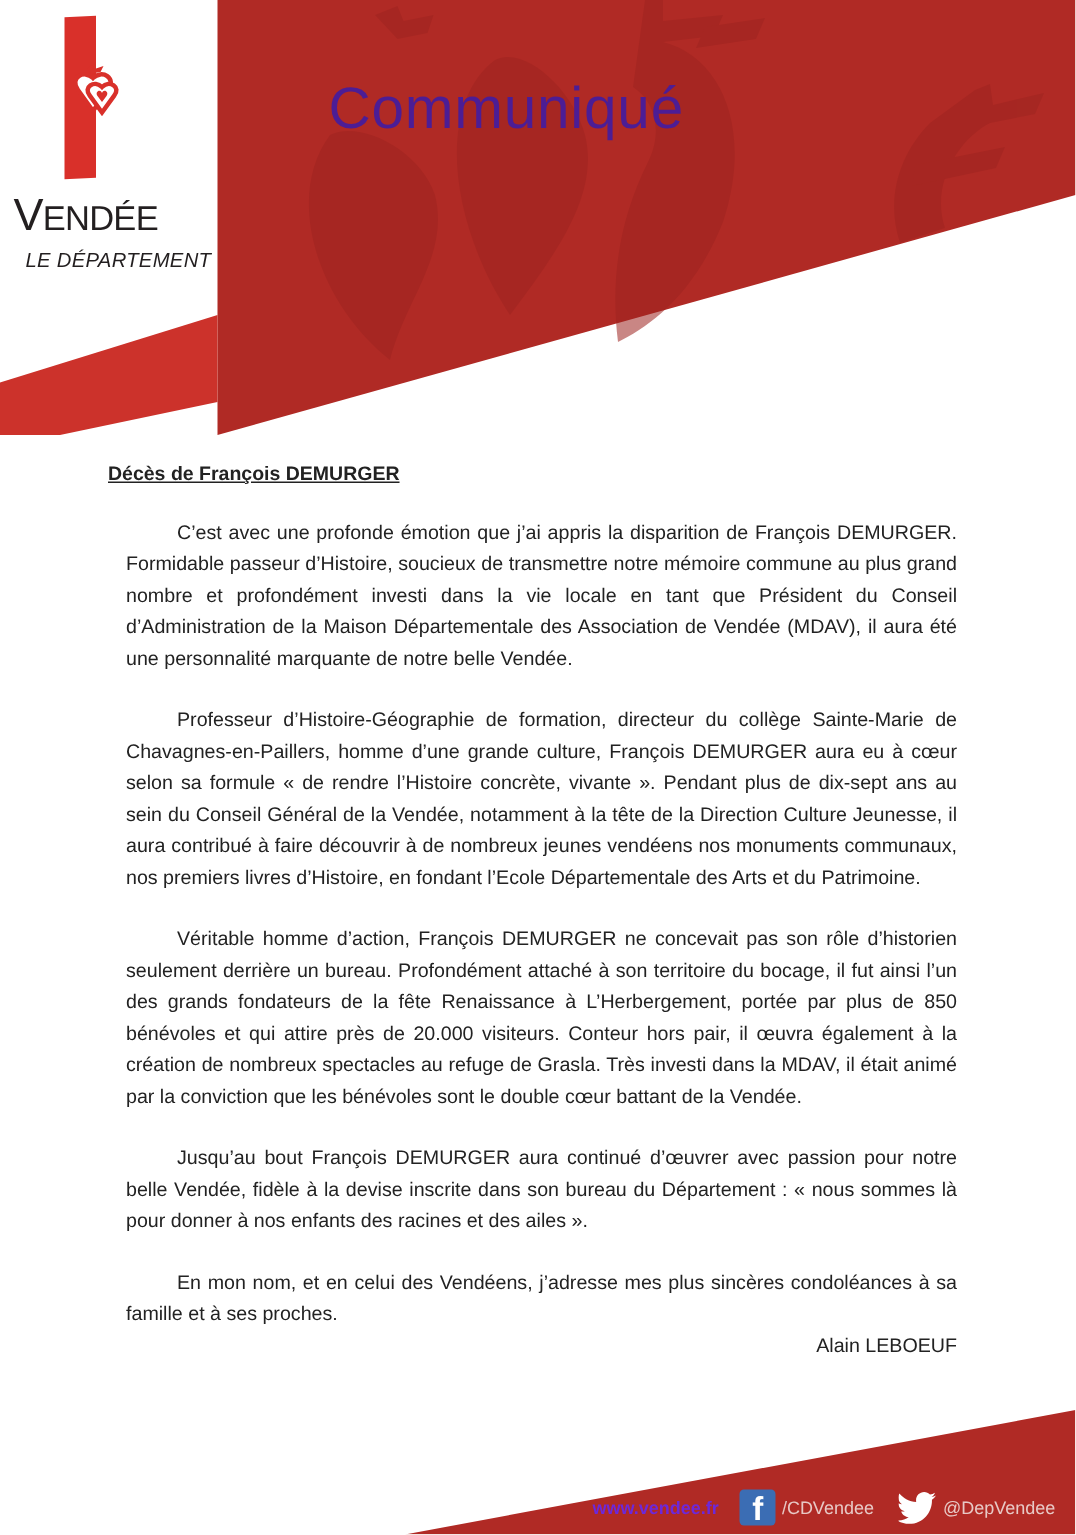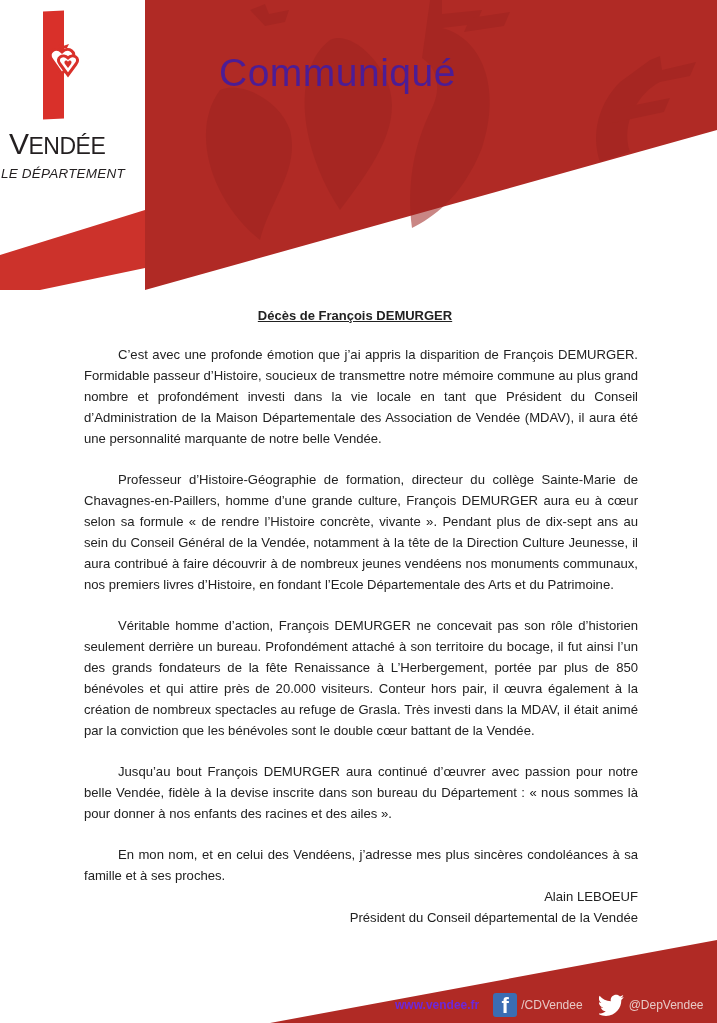--- a/index.html
+++ b/index.html
@@ -7,28 +7,28 @@
 
   
   .header-band { position: absolute; left: 0; top: 0; width: 717px; height: 290px; }
   .header-band svg { display: block; }
 
   .logo { position: absolute; left: 0; top: 0; width: 163px; height: 200px; }
   .logo-bar { position: absolute; left: 43px; top: 11px; width: 21px; height: 108px; background: #d9302a; transform: skewY(-3deg); }
   .logo-heart { position: absolute; left: 44px; top: 42px; width: 42px; height: 48px; }
   .logo-name { position: absolute; left: 9px; top: 129px; font-family: "Liberation Sans", sans-serif; font-size: 30px; letter-spacing: -0.5px; color: #231f20; line-height: 1; }
   .logo-name .small { font-size: 23px; }
-  .logo-sub { position: absolute; left: 1px; top: 166px; font-family: "Liberation Sans", sans-serif; font-style: italic; font-size: 13.5px; color: #231f20; letter-spacing: 0.2px; }
+  .logo-sub { position: absolute; left: 17px; top: 166px; font-family: "Liberation Sans", sans-serif; font-style: italic; font-size: 13.5px; color: #231f20; letter-spacing: 0.2px; }
 
   .title { position: absolute; left: 219px; top: 54px; color: #4c1d95; font-family: "Liberation Sans", sans-serif; font-weight: normal; font-size: 39px; line-height: 38px; letter-spacing: 0.5px; }
   .title div { white-space: nowrap; }
 
   
   .doc { position: absolute; left: 72px; top: 300px; width: 566px; font-family: "Liberation Sans", sans-serif; font-size: 13.1px; color: #222222; line-height: 21px; }
-  .doc-title { text-align: center; font-weight: bold; text-decoration: underline; margin: 5px 0 18px 0; font-size: 13px; }
+  .doc-title { text-align: left; font-weight: bold; text-decoration: underline; margin: 5px 0 18px 0; font-size: 13px; }
   .para { text-align: justify; text-indent: 34px; margin: 0 0 20px 12px; }
   .sign { text-align: right; margin: 0; }
 
   
   .footer-band { position: absolute; left: 0; top: 930px; width: 717px; height: 93px; }
   .footer-links { position: absolute; top: 993px; left: 395px; height: 24px; display: flex; align-items: center; font-family: "Liberation Sans", sans-serif; }
   .f-url { color: #6d28d9; font-weight: bold; font-size: 12px; margin-right: 14px; }
   .f-fb-icon { width: 24px; height: 24px; background: #3b6db4; border-radius: 3px; display: flex; align-items: flex-end; justify-content: center; margin-right: 4px; }
   .f-fb-icon span { color: #ffffff; font-weight: bold; font-size: 22px; line-height: 22px; font-family: "Liberation Sans", sans-serif; }
   .f-text { color: #e8c9c6; font-size: 12px; margin-right: 16px; }
@@ -73,21 +73,20 @@
 </div>
 
 <div class="doc">
   <div class="doc-title">Décès de François DEMURGER</div>
   <p class="para">C’est avec une profonde émotion que j’ai appris la disparition de François DEMURGER. Formidable passeur d’Histoire, soucieux de transmettre notre mémoire commune au plus grand nombre et profondément investi dans la vie locale en tant que Président du Conseil d’Administration de la Maison Départementale des Association de Vendée (MDAV), il aura été une personnalité marquante de notre belle Vendée.</p>
   <p class="para">Professeur d’Histoire-Géographie de formation, directeur du collège Sainte-Marie de Chavagnes-en-Paillers, homme d’une grande culture, François DEMURGER aura eu à cœur selon sa formule « de rendre l’Histoire concrète, vivante ». Pendant plus de dix-sept ans au sein du Conseil Général de la Vendée, notamment à la tête de la Direction Culture Jeunesse, il aura contribué à faire découvrir à de nombreux jeunes vendéens nos monuments communaux, nos premiers livres d’Histoire, en fondant l’Ecole Départementale des Arts et du Patrimoine.</p>
   <p class="para">Véritable homme d’action, François DEMURGER ne concevait pas son rôle d’historien seulement derrière un bureau. Profondément attaché à son territoire du bocage, il fut ainsi l’un des grands fondateurs de la fête Renaissance à L’Herbergement, portée par plus de 850 bénévoles et qui attire près de 20.000 visiteurs. Conteur hors pair, il œuvra également à la création de nombreux spectacles au refuge de Grasla. Très investi dans la MDAV, il était animé par la conviction que les bénévoles sont le double cœur battant de la Vendée.</p>
   <p class="para">Jusqu’au bout François DEMURGER aura continué d’œuvrer avec passion pour notre belle Vendée, fidèle à la devise inscrite dans son bureau du Département : « nous sommes là pour donner à nos enfants des racines et des ailes ».</p>
   <p class="para" style="margin-bottom:0">En mon nom, et en celui des Vendéens, j’adresse mes plus sincères condoléances à sa famille et à ses proches.</p>
   <p class="sign">Alain LEBOEUF</p>
-  <p class="sign">Président du Conseil départemental de la Vendée</p>
 </div>
 
 <div class="footer-band">
   <svg width="717" height="93" viewBox="0 0 717 93">
     <polygon points="270,93 717,10 717,93" fill="#b02a25"></polygon>
   </svg>
 </div>
 
 <div class="footer-links">
   <span class="f-url">www.vendee.fr</span>

